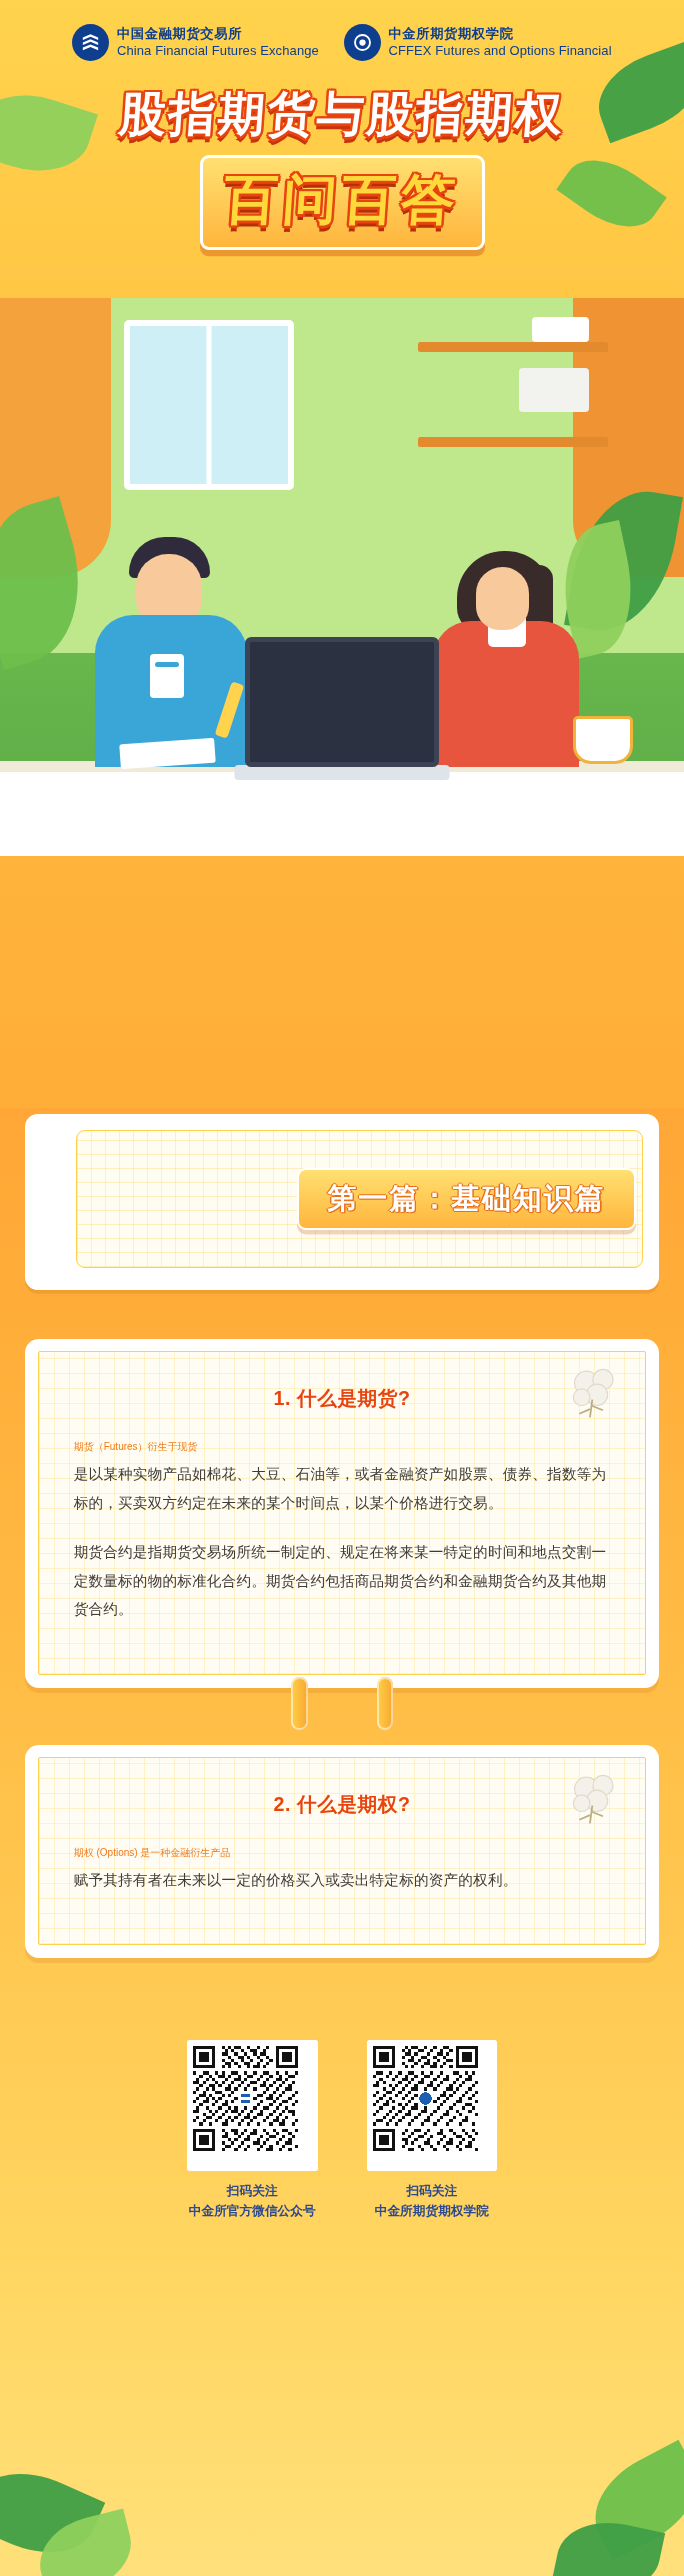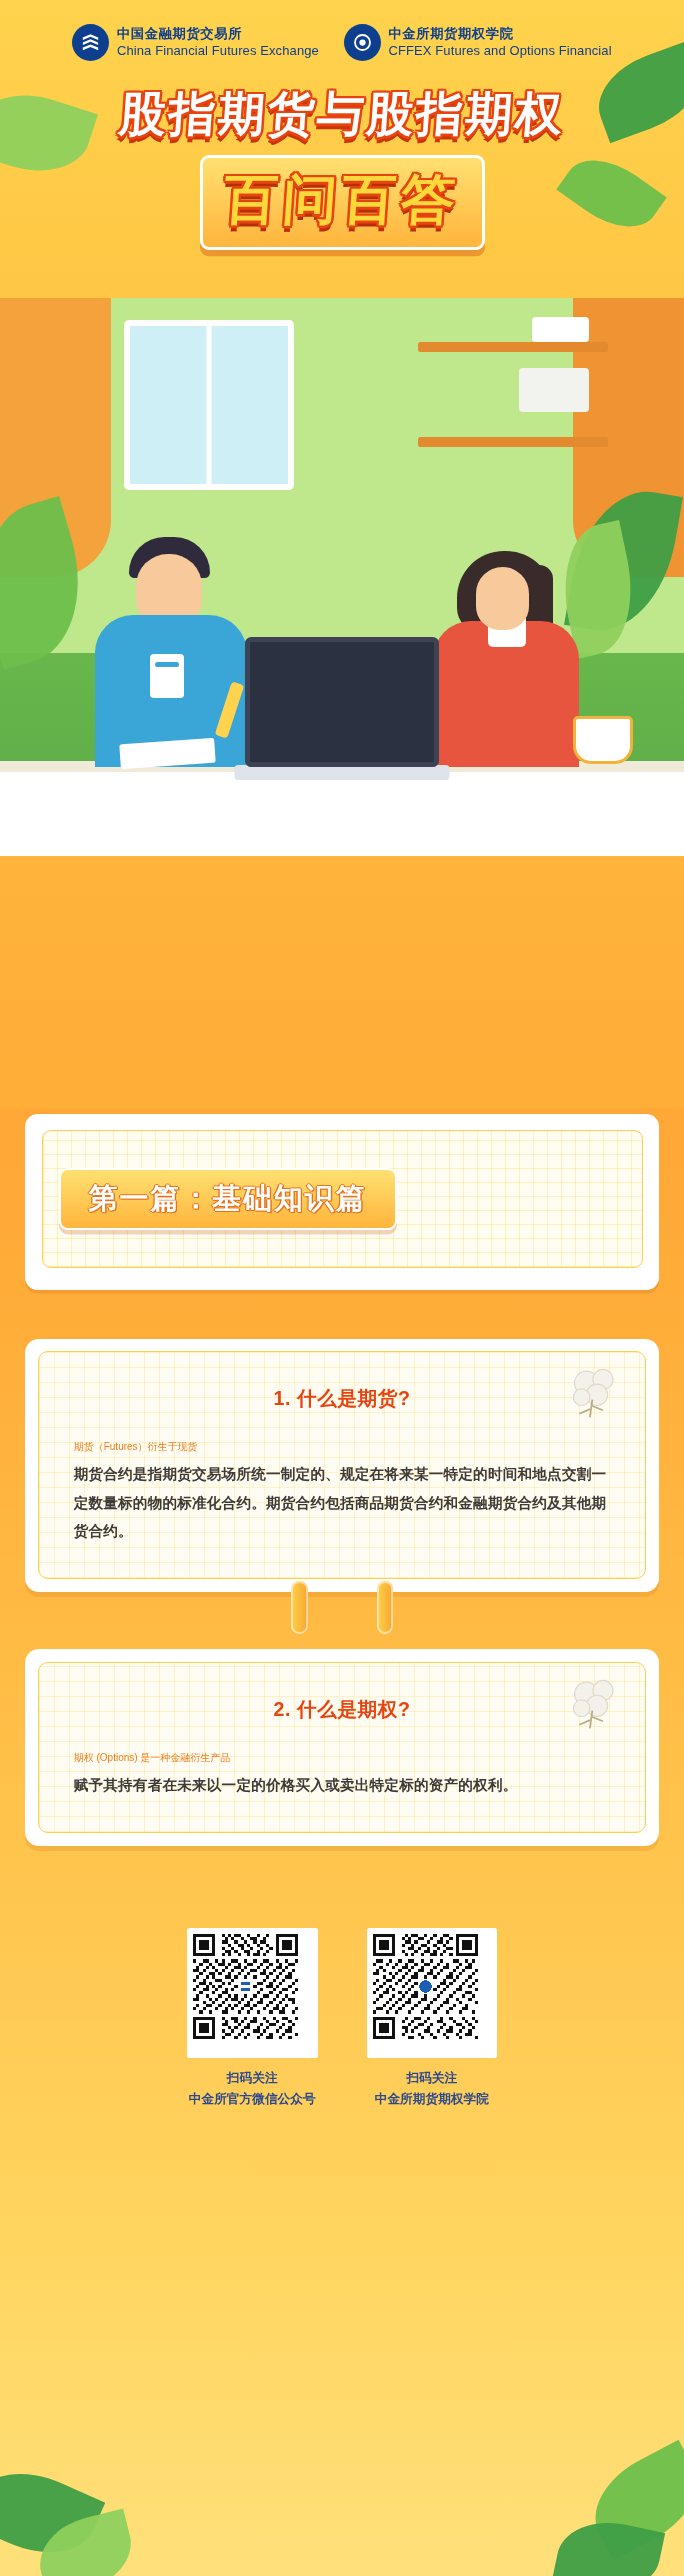--- a/index.html
+++ b/index.html
@@ -151,22 +151,23 @@
     z-index:5;
   }
   .dot{width:8.2px;height:8.2px;border-radius:50%;background:#ffffff;opacity:.9;}
   .banner-inner{
     border:1.9px solid #ffd04a;
     border-radius:9px;
     background:
       repeating-linear-gradient(0deg,rgba(255,214,90,.35) 0 0.6px,transparent 0.6px 14px),
       repeating-linear-gradient(90deg,rgba(255,214,90,.35) 0 0.6px,transparent 0.6px 14px),
       #fffdf2;
-    padding:37px 16px;
-    text-align:left;
+    padding:37px 6px;
+    text-align:right;
+    margin-left:34px;
   }
   .banner-chip{
     display:inline-block;
     background:linear-gradient(180deg,#ffe071,#ffb53c);
     border:2.5px solid #ffffff;
     border-radius:9px;
     padding:9px 28px;
     box-shadow:0 4.4px 0 rgba(200,90,10,.25);
   }
   .banner-chip span{
@@ -180,26 +181,26 @@
     position:relative;
     background:#ffffff;
     border-radius:14px;
     padding:12.7px;
     margin-bottom:57px;
     box-shadow:0 5px 0 rgba(190,90,10,.15);
   }
   .card-inner{
     position:relative;
     border:1.9px solid #ffd04a;
-    border-radius:10px;
+    border-radius:2px;
     background:
       repeating-linear-gradient(0deg,rgba(255,214,90,.30) 0 0.6px,transparent 0.6px 15px),
       repeating-linear-gradient(90deg,rgba(255,214,90,.30) 0 0.6px,transparent 0.6px 15px),
       #fffdf3;
-    padding:33px 35px 33px;
+    padding:33px 35px 50px;
     overflow:hidden;
   }
   .q-title{
     text-align:center;
     font-size:19.6px;
     font-weight:bold;
     color:#e8440f;
     letter-spacing:0.6px;
     margin:0 0 25px;
   }
@@ -209,21 +210,21 @@
     margin:0 0 3.8px;
     line-height:1.9;
   }
   .body-txt{
     font-size:14.6px;
     color:#3f3a34;
     line-height:1.95;
     margin:0 0 21.5px;
     letter-spacing:0.2px;
   }
-  .body-txt:last-child{margin-bottom:0;font-weight:bold;}
+  .body-txt:last-child{margin-bottom:0;}
   .cotton{
     position:absolute;right:16.5px;top:10px;width:71px;height:61px;opacity:.95;
   }
   .clip{
     position:absolute;left:50%;transform:translateX(-50%);
     bottom:-42px;width:16.5px;height:53px;border-radius:8.2px;
     background:linear-gradient(90deg,#ffd04a,#f8a62d);
     box-shadow:0 0 0 1.9px rgba(255,255,255,.55) inset;
   }
   .clip.l{left:266px;transform:none;}
@@ -359,20 +360,21 @@
             <circle cx="40" cy="58" r="14"></circle>
           </g>
           <g stroke="#b7a97e" stroke-width="3" fill="none">
             <path d="M58 62 L54 92"></path>
             <path d="M54 78 L36 86"></path>
             <path d="M56 72 L76 80"></path>
           </g>
         </svg>
         <h2 class="q-title">1. 什么是期货?</h2>
         <p class="lead">期货（Futures）衍生于现货</p>
+        <p class="body-txt">是以某种实物产品如棉花、大豆、石油等，或者金融资产如股票、债券、指数等为标的，买卖双方约定在未来的某个时间点，以某个价格进行交易。</p>
         <p class="body-txt">期货合约是指期货交易场所统一制定的、规定在将来某一特定的时间和地点交割一定数量标的物的标准化合约。期货合约包括商品期货合约和金融期货合约及其他期货合约。</p>
       </div>
       <div class="clip l"></div>
       <div class="clip r"></div>
     </div>
 
     <div class="card">
       <div class="card-inner">
         <svg class="cotton" viewBox="0 0 120 100">
           <g fill="#f3f1ea" stroke="#ded9c8" stroke-width="2">

